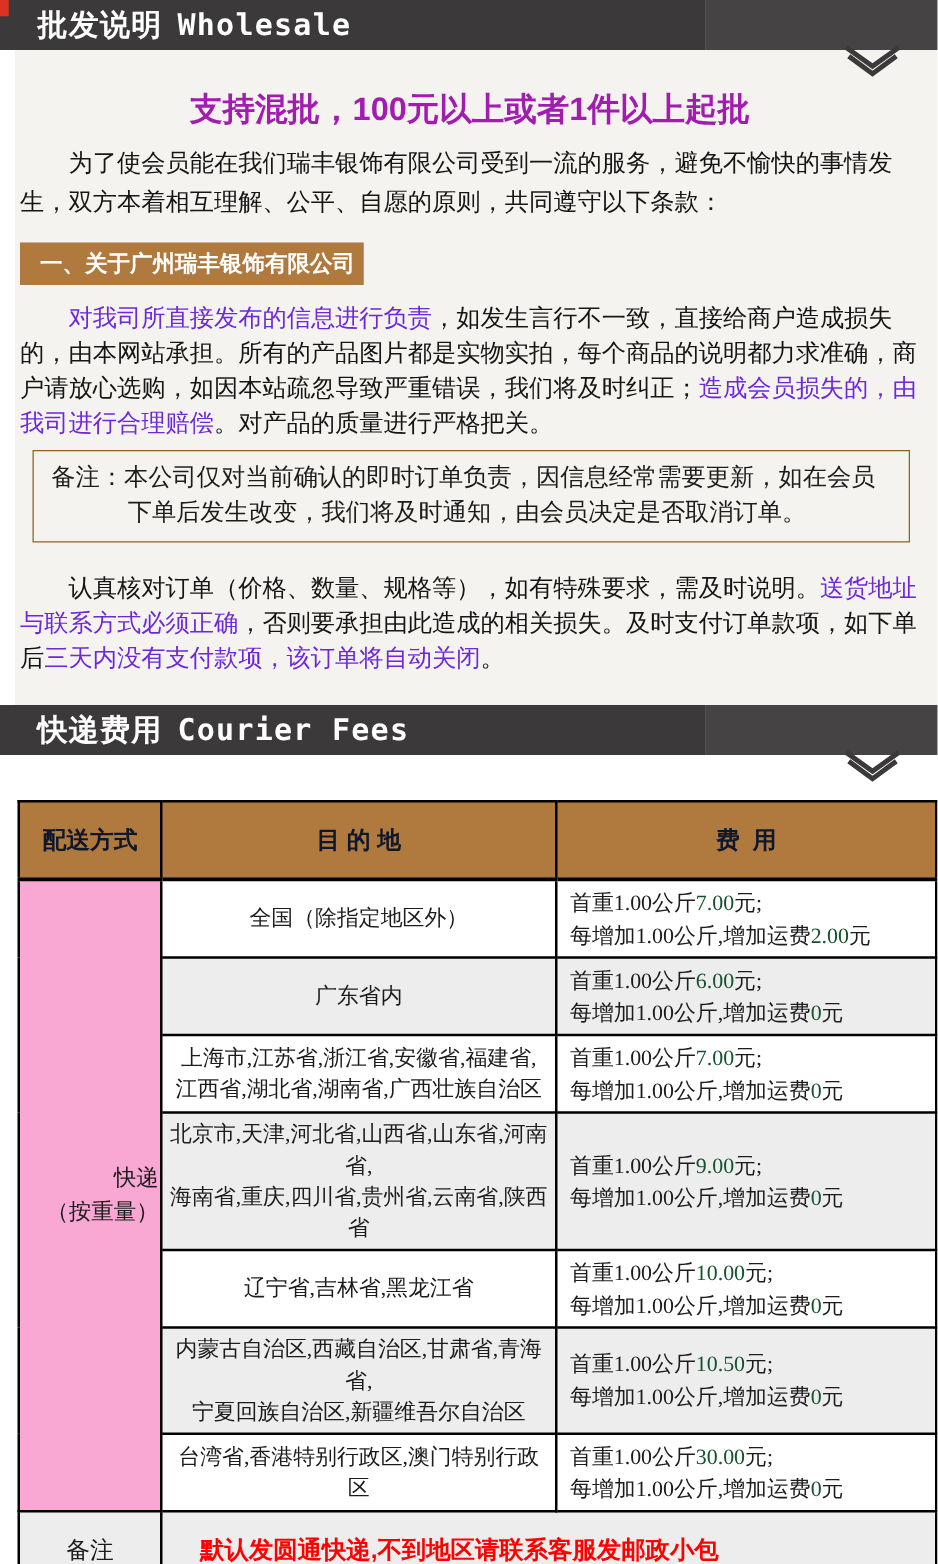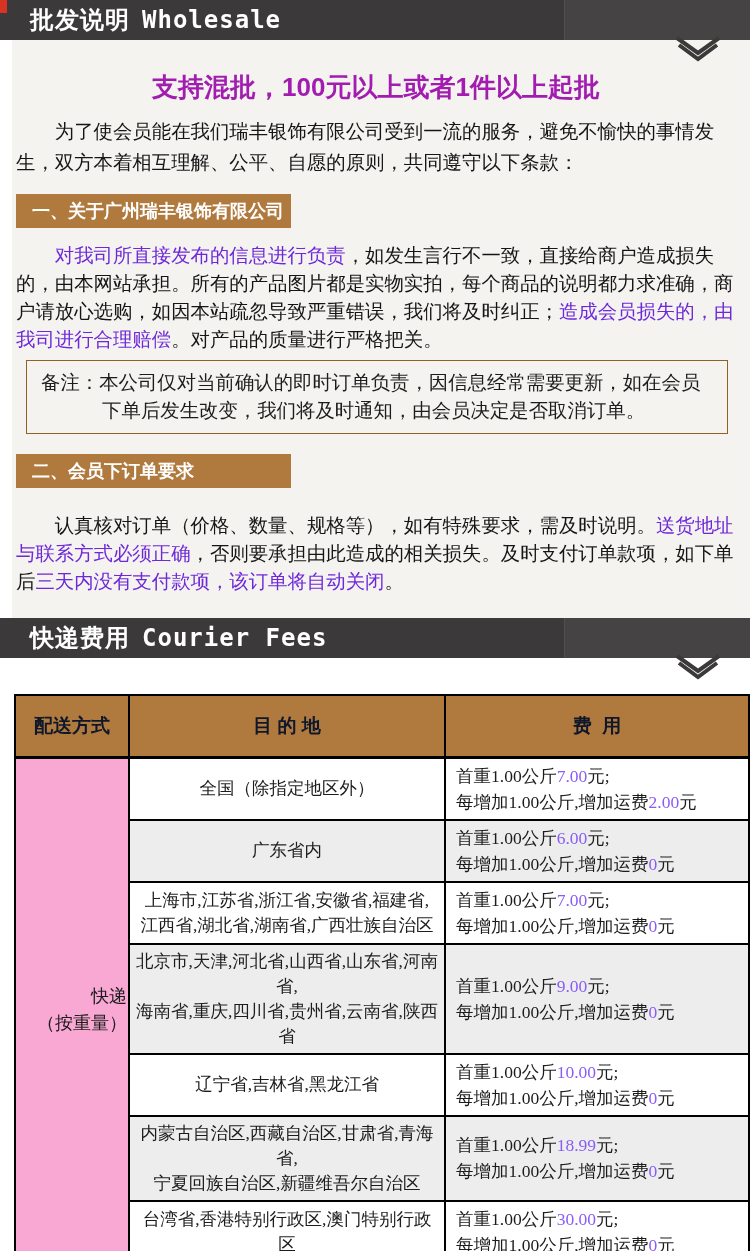--- a/index.html
+++ b/index.html
@@ -58,21 +58,21 @@
   }
   .para{
     margin:14px 2px 0 2px;
     font-size:19.4px;
     line-height:28px;
     text-indent:2em;
     color:#151515;
   }
   .para.intro{line-height:31px;margin-top:12px;}
   .seg-brown{color:#6d28d9;}
-  .seg-red{color:#8b5cf6;}
+  .seg-red{color:#14532d;}
   .seg-black{color:inherit;}
   .section-bar{
     margin:16px 0 0 2px;
     width:259px;
     height:34px;
     line-height:34px;
     padding-left:16px;
     background:#b0793e;
     color:#ffffff;
     font-size:18px;
@@ -159,21 +159,20 @@
   <p class="para intro">为了使会员能在我们瑞丰银饰有限公司受到一流的服务，避免不愉快的事情发生，双方本着相互理解、公平、自愿的原则，共同遵守以下条款：</p>
 
   <div class="section-bar">一、关于广州瑞丰银饰有限公司</div>
 
   <p class="para"><span class="seg-brown">对我司所直接发布的信息进行负责</span><span class="seg-black">，如发生言行不一致，直接给商户造成损失的，由本网站承担。所有的产品图片都是实物实拍，每个商品的说明都力求准确，商户请放心选购，如因本站疏忽导致严重错误，我们将及时纠正；</span><span class="seg-brown">造成会员损失的，由我司进行合理赔偿</span><span class="seg-black">。对产品的质量进行严格把关。</span></p>
 
   <div class="note-box">
     <span class="hang">备注：本公司仅对当前确认的即时订单负责，因信息经常需要更新，如在会员下单后发生改变，我们将及时通知，由会员决定是否取消订单。</span>
   </div>
 
-  <div class="section-bar" style="margin-top:20px;">二、会员下订单要求</div>
 
   <p class="para" style="margin-top:24px;"><span class="seg-black">认真核对订单（价格、数量、规格等），如有特殊要求，需及时说明。</span><span class="seg-brown">送货地址与联系方式必须正确</span><span class="seg-black">，否则要承担由此造成的相关损失。及时支付订单款项，如下单后</span><span class="seg-brown">三天内没有支付款项，该订单将自动关闭</span><span class="seg-black">。</span></p>
 
 </div>
 
 <div class="dark-bar">
   <div class="bar-seam"></div>
   <span class="bar-text">快递费用</span>
   <span class="bar-text" style="margin-left:12px;">Courier Fees</span>
   <span class="chevron">
@@ -209,21 +208,21 @@
       <tr class="alt">
         <td class="dest-cell">北京市,天津,河北省,山西省,山东省,河南省,<br>海南省,重庆,四川省,贵州省,云南省,陕西省</td>
         <td class="fee-cell">首重1.00公斤<span class="seg-red">9.00</span>元;<br>每增加1.00公斤,增加运费<span class="seg-red">0</span>元</td>
       </tr>
       <tr>
         <td class="dest-cell">辽宁省,吉林省,黑龙江省</td>
         <td class="fee-cell">首重1.00公斤<span class="seg-red">10.00</span>元;<br>每增加1.00公斤,增加运费<span class="seg-red">0</span>元</td>
       </tr>
       <tr class="alt">
         <td class="dest-cell">内蒙古自治区,西藏自治区,甘肃省,青海省,<br>宁夏回族自治区,新疆维吾尔自治区</td>
-        <td class="fee-cell">首重1.00公斤<span class="seg-red">18.99</span>元;<br>每增加1.00公斤,增加运费<span class="seg-red">0</span>元</td>
+        <td class="fee-cell">首重1.00公斤<span class="seg-red">10.50</span>元;<br>每增加1.00公斤,增加运费<span class="seg-red">0</span>元</td>
       </tr>
       <tr>
         <td class="dest-cell">台湾省,香港特别行政区,澳门特别行政区</td>
         <td class="fee-cell">首重1.00公斤<span class="seg-red">30.00</span>元;<br>每增加1.00公斤,增加运费<span class="seg-red">0</span>元</td>
       </tr>
     </tbody>
   <tbody>
     <tr class="remark-row">
       <td class="remark-label">备注</td>
       <td class="remark-text" colspan="2">默认发圆通快递,不到地区请联系客服发邮政小包</td>

